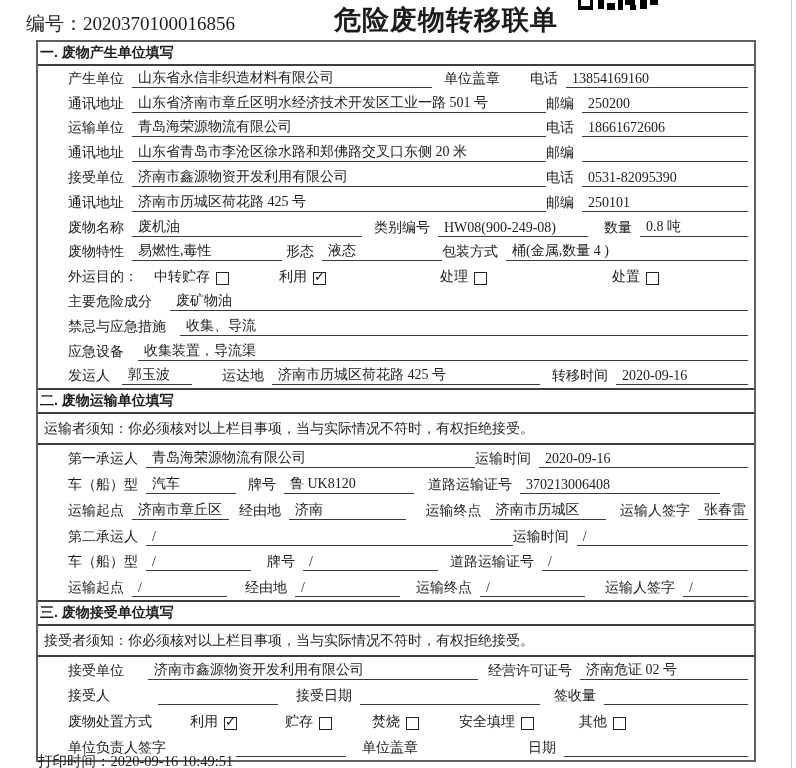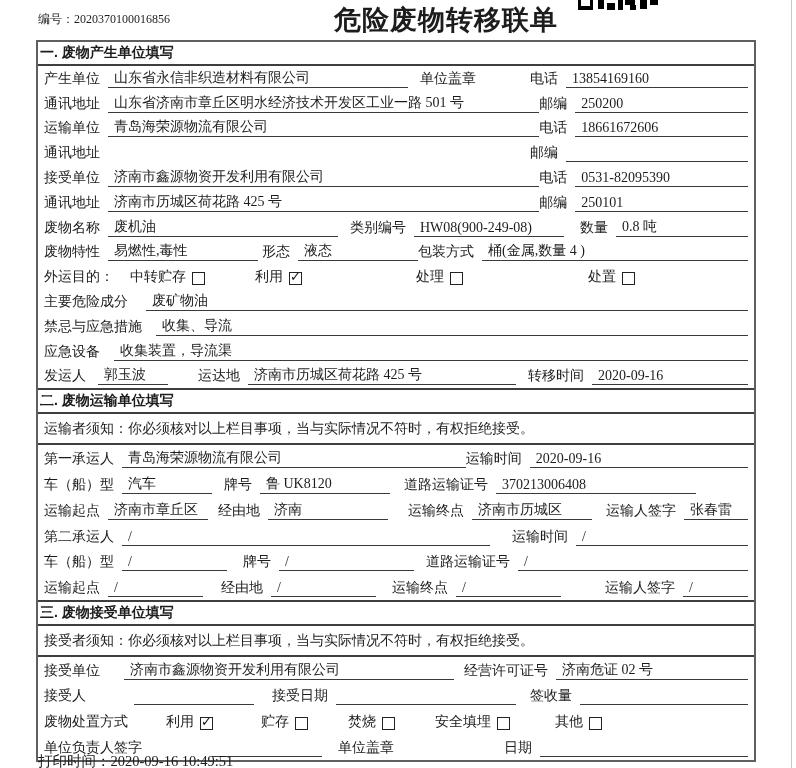--- a/index.html
+++ b/index.html
@@ -1,31 +1,31 @@
 <!DOCTYPE html>
 <html><head>
 <meta charset="utf-8">
 <style>
   html,body{margin:0;padding:0;background:#fff;}
   body{width:796px;height:768px;position:relative;overflow:hidden;
        font-family:"Liberation Serif","DejaVu Serif",serif;color:#1c1c1c;font-size:14px;}
-  .hdr-serial{position:absolute;left:38px;top:11px;font-size:12px;white-space:nowrap;}
+  .hdr-serial{position:absolute;left:26px;top:11px;font-size:19px;white-space:nowrap;}
   .hdr-title{position:absolute;left:334px;top:2px;font-size:27px;font-weight:bold;
              font-family:"Liberation Sans","DejaVu Sans",sans-serif;letter-spacing:1px;white-space:nowrap;}
   .qr-frag{position:absolute;left:578px;top:0;}
   .page-edge{position:absolute;left:791px;top:0;width:1px;height:768px;background:#c9c9c9;}
   .form{position:absolute;left:36px;top:40px;width:720px;border:2px solid #5f5f5f;box-sizing:border-box;background:#fff;}
   .sec-h{height:22px;display:flex;align-items:center;padding:0 2px;font-weight:bold;
          font-family:"Liberation Sans","DejaVu Sans",sans-serif;font-size:14px;
          border-bottom:2px solid #3e3e3e;}
   .sec2 .sec-h,.sec3 .sec-h{border-top:2px solid #3e3e3e;}
   .notice{height:29px;display:flex;align-items:center;padding:0 6px;border-bottom:2px solid #3e3e3e;}
   .frow{display:flex;align-items:flex-end;padding:0 6px 3px 6px;box-sizing:border-box;height:24.8px;}
   .sec2 .frow{height:25.8px;} .sec3 .frow{height:25.6px;}
-  .lbl{white-space:nowrap;margin-right:8px;}
+  .lbl{white-space:nowrap;margin-right:8px;margin-left:24px;}
   .v{border-bottom:1px solid #3a3a3a;padding:0 2px 0 6px;white-space:nowrap;box-sizing:border-box;
      display:block;min-height:17px;}
   .fill{flex:1;}
   .ml-auto{margin-left:auto;}
   .plain{white-space:nowrap;}
   .opt{display:flex;align-items:flex-end;white-space:nowrap;}
   .cb{width:11px;height:11px;border:1px solid #222;display:inline-block;position:relative;
       margin-left:6px;margin-bottom:1px;background:#fff;}
   .cb.checked::after{content:"✓";position:absolute;left:0px;top:-4px;font-size:13px;color:#111;
                      font-family:"DejaVu Sans",sans-serif;}
@@ -71,20 +71,21 @@
 
     <div class="frow">
       <span class="lbl">运输单位</span>
       <span class="v" style="width:455px">青岛海荣源物流有限公司</span>
       <span class="lbl ml-auto">电话</span>
       <span class="v" style="width:182px">18661672606</span>
     </div>
 
     <div class="frow">
       <span class="lbl">通讯地址</span>
+      <span class="v" style="width:455px">山东省青岛市李沧区徐水路和郑佛路交叉口东侧 20 米</span>
       <span class="lbl ml-auto">邮编</span>
       <span class="v" style="width:182px"></span>
     </div>
 
     <div class="frow">
       <span class="lbl">接受单位</span>
       <span class="v" style="width:455px">济南市鑫源物资开发利用有限公司</span>
       <span class="lbl ml-auto">电话</span>
       <span class="v" style="width:182px">0531-82095390</span>
     </div>

